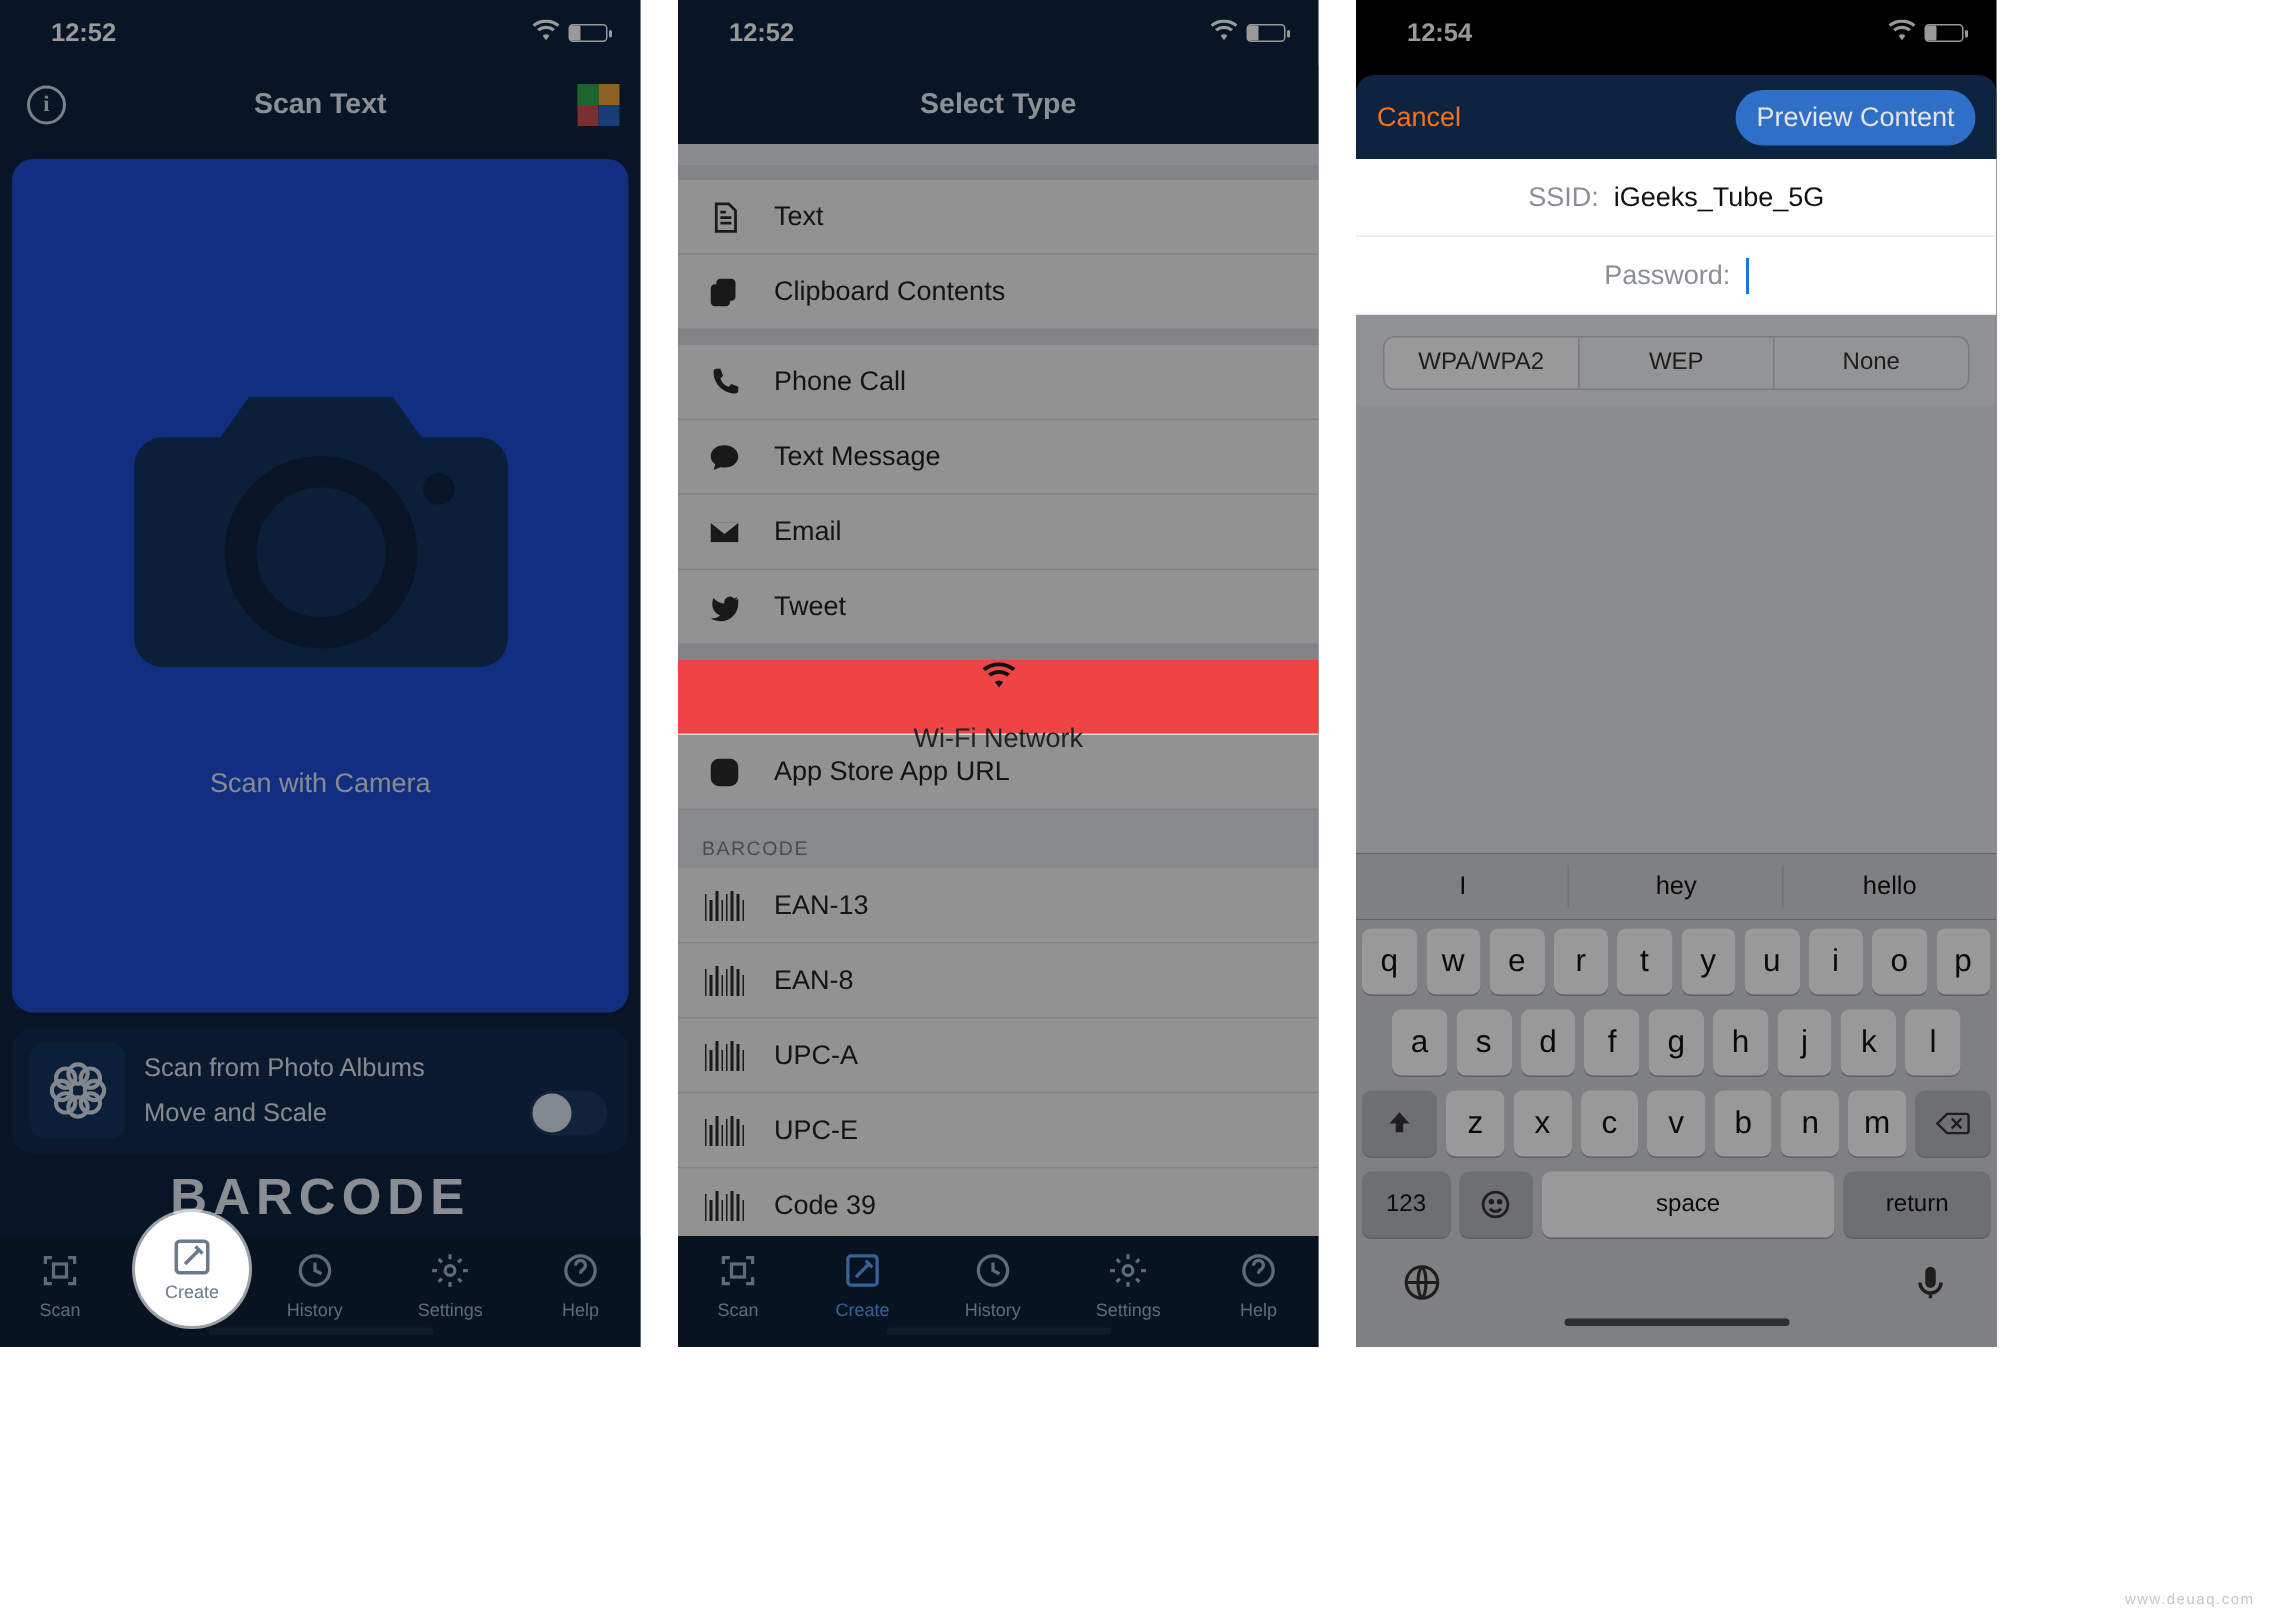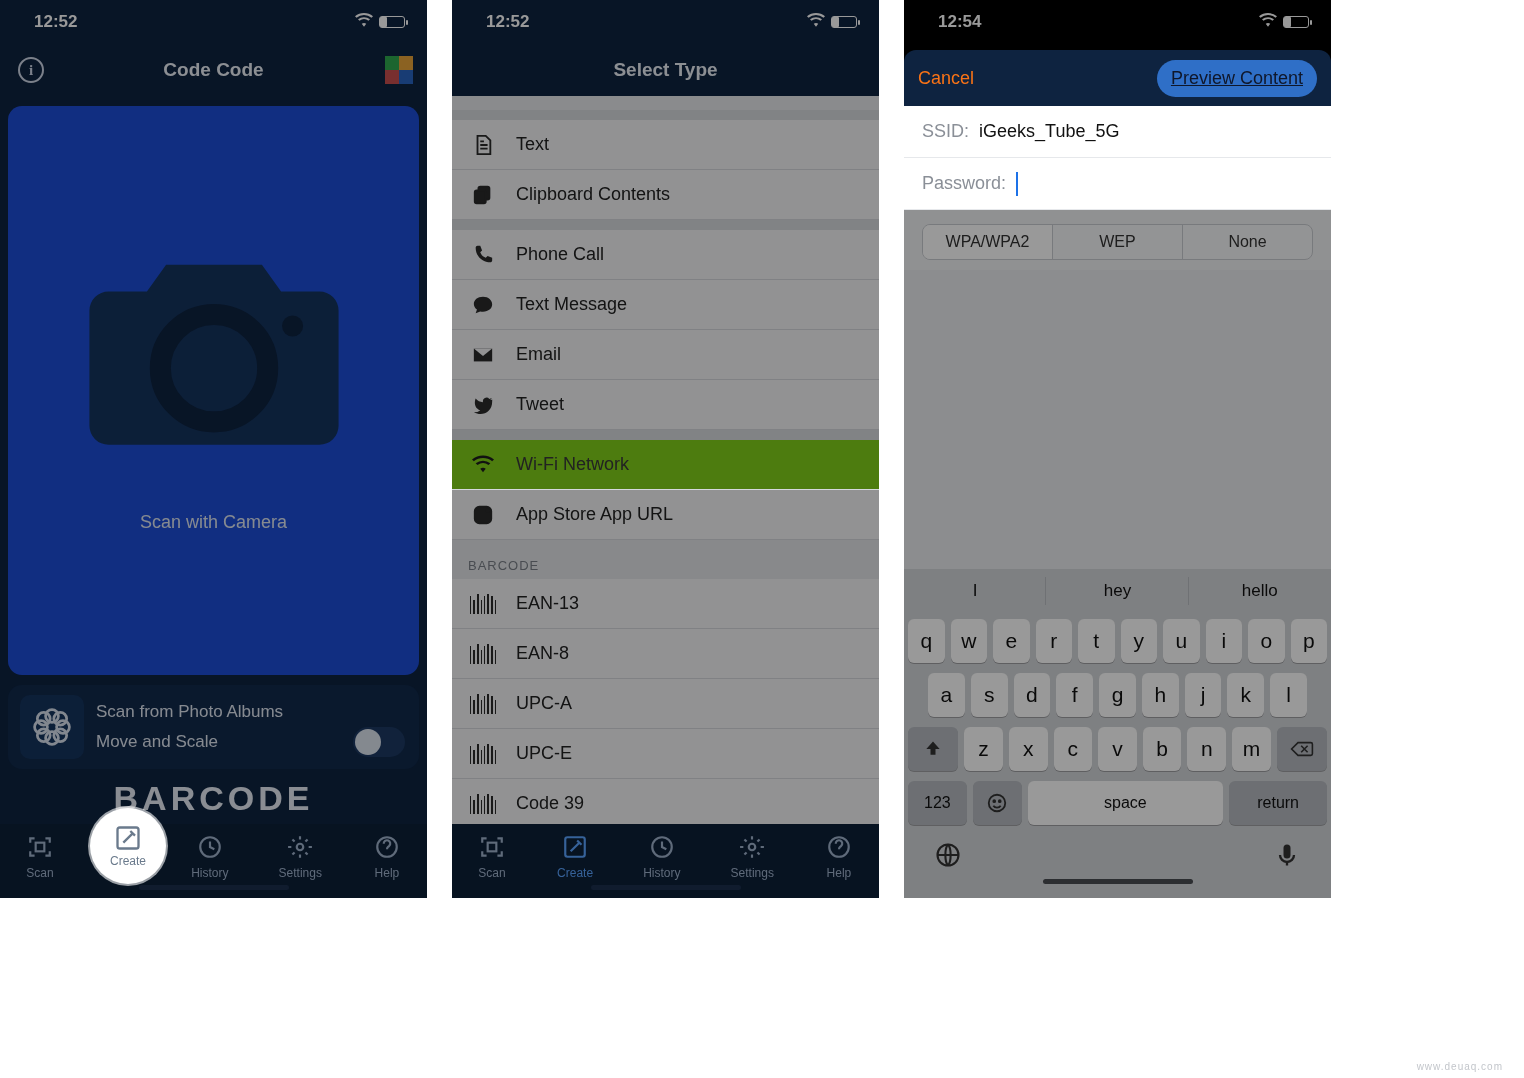--- a/index.html
+++ b/index.html
@@ -121,25 +121,26 @@
     background:#e3e5e8; text-transform:uppercase;
   }
   
   .p3 { background:#000; }
   .p3 .sheethead {
     background:#0e2340; height:56px; display:flex; align-items:center; justify-content:space-between;
     padding:0 14px; font-size:18px;
     margin-top:6px; border-radius: 12px 12px 0 0;
   }
   .p3 .cancel { color:#f97316; }
-  .pill { background:#2f6fc7; color:#0f172a; padding:8px 14px; border-radius:20px; font-size:18px;text-decoration:underline;}
+  .pill { background:#2f6fc7; color:#e5e5e5; padding:8px 14px; border-radius:20px; font-size:18px;}
   .formrow {
     background:#fff; color:#111; display:flex; align-items:center;
     height:52px; padding:0 18px; font-size:18px; gap:10px;
     border-bottom:1px solid #e6e8eb;
+    justify-content:center;
   }
   .formrow .lbl { color:#8a8f97;}
   .formrow .val { color:#111; }
   .formrow .cursor { width:2px;height:24px;background:#1d72e8;}
   .segwrap { background:#f1f2f4; padding:14px 18px 10px; }
   .segment {
     display:flex; border:1px solid #c9ccd1; border-radius:8px; overflow:hidden;
     background:#f6f7f8;
   }
   .segment .seg { flex:1; text-align:center; padding:8px 0; font-size:16px; color:#333; border-right:1px solid #c9ccd1;}
@@ -172,21 +173,21 @@
   .canvas { padding:0; }
   .phone:nth-child(2) .navhead { background:#0e2340;text-align:center;}
   
   .li.hl { position:relative; z-index:10; }
   .spotlight { z-index:20; }
   .p3 .formrow, .p3 .sheethead { position:relative; z-index:10; }
   .p3.dim::after{ z-index:5; }
   .phone.dim .li.hl { box-shadow: 0 0 0 9999px rgba(0,0,0,0); }
   
   .phone2.dim::after{ pointer-events:none; }
-  .li.hl{ background:#4d7c0f; }
+  .li.hl{ background:#ef4444;flex-direction:column; }
   .phone .li.hl{ position:relative; z-index:50; }
   .phone.dim::after{ z-index:40; }
   .spotlight{ z-index:60; }
   .p3 .sheethead,.p3 .formrow{ z-index:50; }
   
   .barcode { display:flex; gap:2px; align-items:flex-end;}
   .barcode i{ width:2px;background:#2a2a2a; }
   .barcode i:nth-child(odd){height:18px;} .barcode i:nth-child(even){height:14px;}
   .barcode i:nth-child(3),.barcode i:nth-child(6){width:3px;height:20px;}
 </style>
@@ -205,21 +206,21 @@
             </svg>
         </span>
         <span class="batt-ic">
             <i></i>
           </span>
       </span>
     </div>
 
     <div class="navhead">
       <span class="left info-ic">i</span>
-      <span>Code Code</span>
+      <span>Scan Text</span>
       <span class="right quad">
           <i></i>
           <i></i>
           <i></i>
           <i></i>
         </span>
     </div>
 
     <div class="card">
       <div class="camera-glyph">

